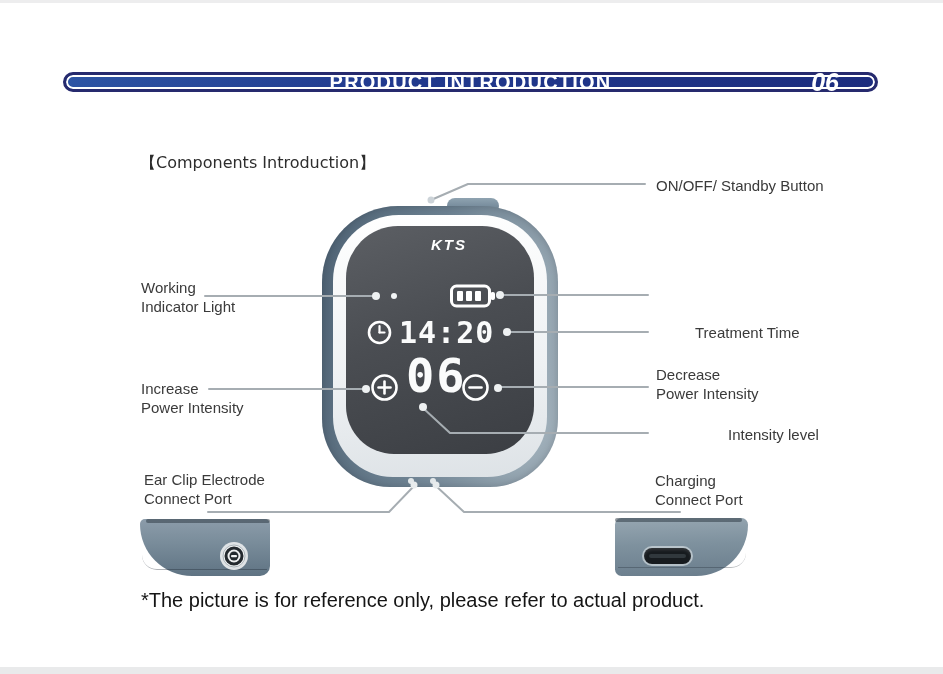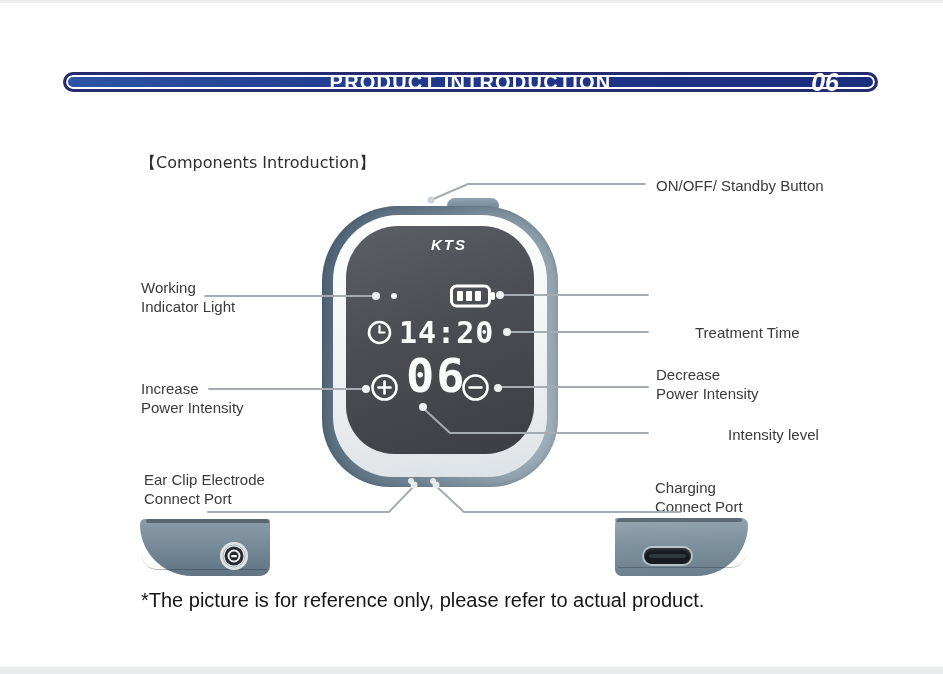--- a/index.html
+++ b/index.html
@@ -27,21 +27,21 @@
   
   .lbl{position:absolute;font-size:15px;line-height:1.25;color:#3a3a3a;white-space:pre-line;}
   .lbl-working{left:141px;top:279px;}
   .lbl-increase{left:141px;top:380px;}
   .lbl-earclip{left:144px;top:471px;}
   .lbl-onoff{left:656px;top:177px;}
   .lbl-battery{left:656px;top:270px;}
   .lbl-treatment{left:656px;top:324px;margin-left:39px;}
   .lbl-decrease{left:656px;top:366px;}
   .lbl-intensity{left:684px;top:426px;margin-left:44px;}
-  .lbl-charging{left:655px;top:472px;margin-top:7px;}
+  .lbl-charging{left:655px;top:472px;}
 
   
   .power-bump{left:447px;top:198px;width:52px;height:16px;border-radius:8px;
               background:linear-gradient(180deg,#8fa3b1,#62788a);}
   .device-body{left:322px;top:206px;width:236px;height:281px;
                border-radius:76px 76px 68px 68px;
                background:linear-gradient(100deg,#4f6375 0%,#6d8292 45%,#a6b5bf 100%);
                box-shadow:inset 0 0 10px rgba(20,30,40,.28);}
   .device-bezel{left:333px;top:215px;width:214px;height:262px;
                 border-radius:66px 66px 60px 60px;

